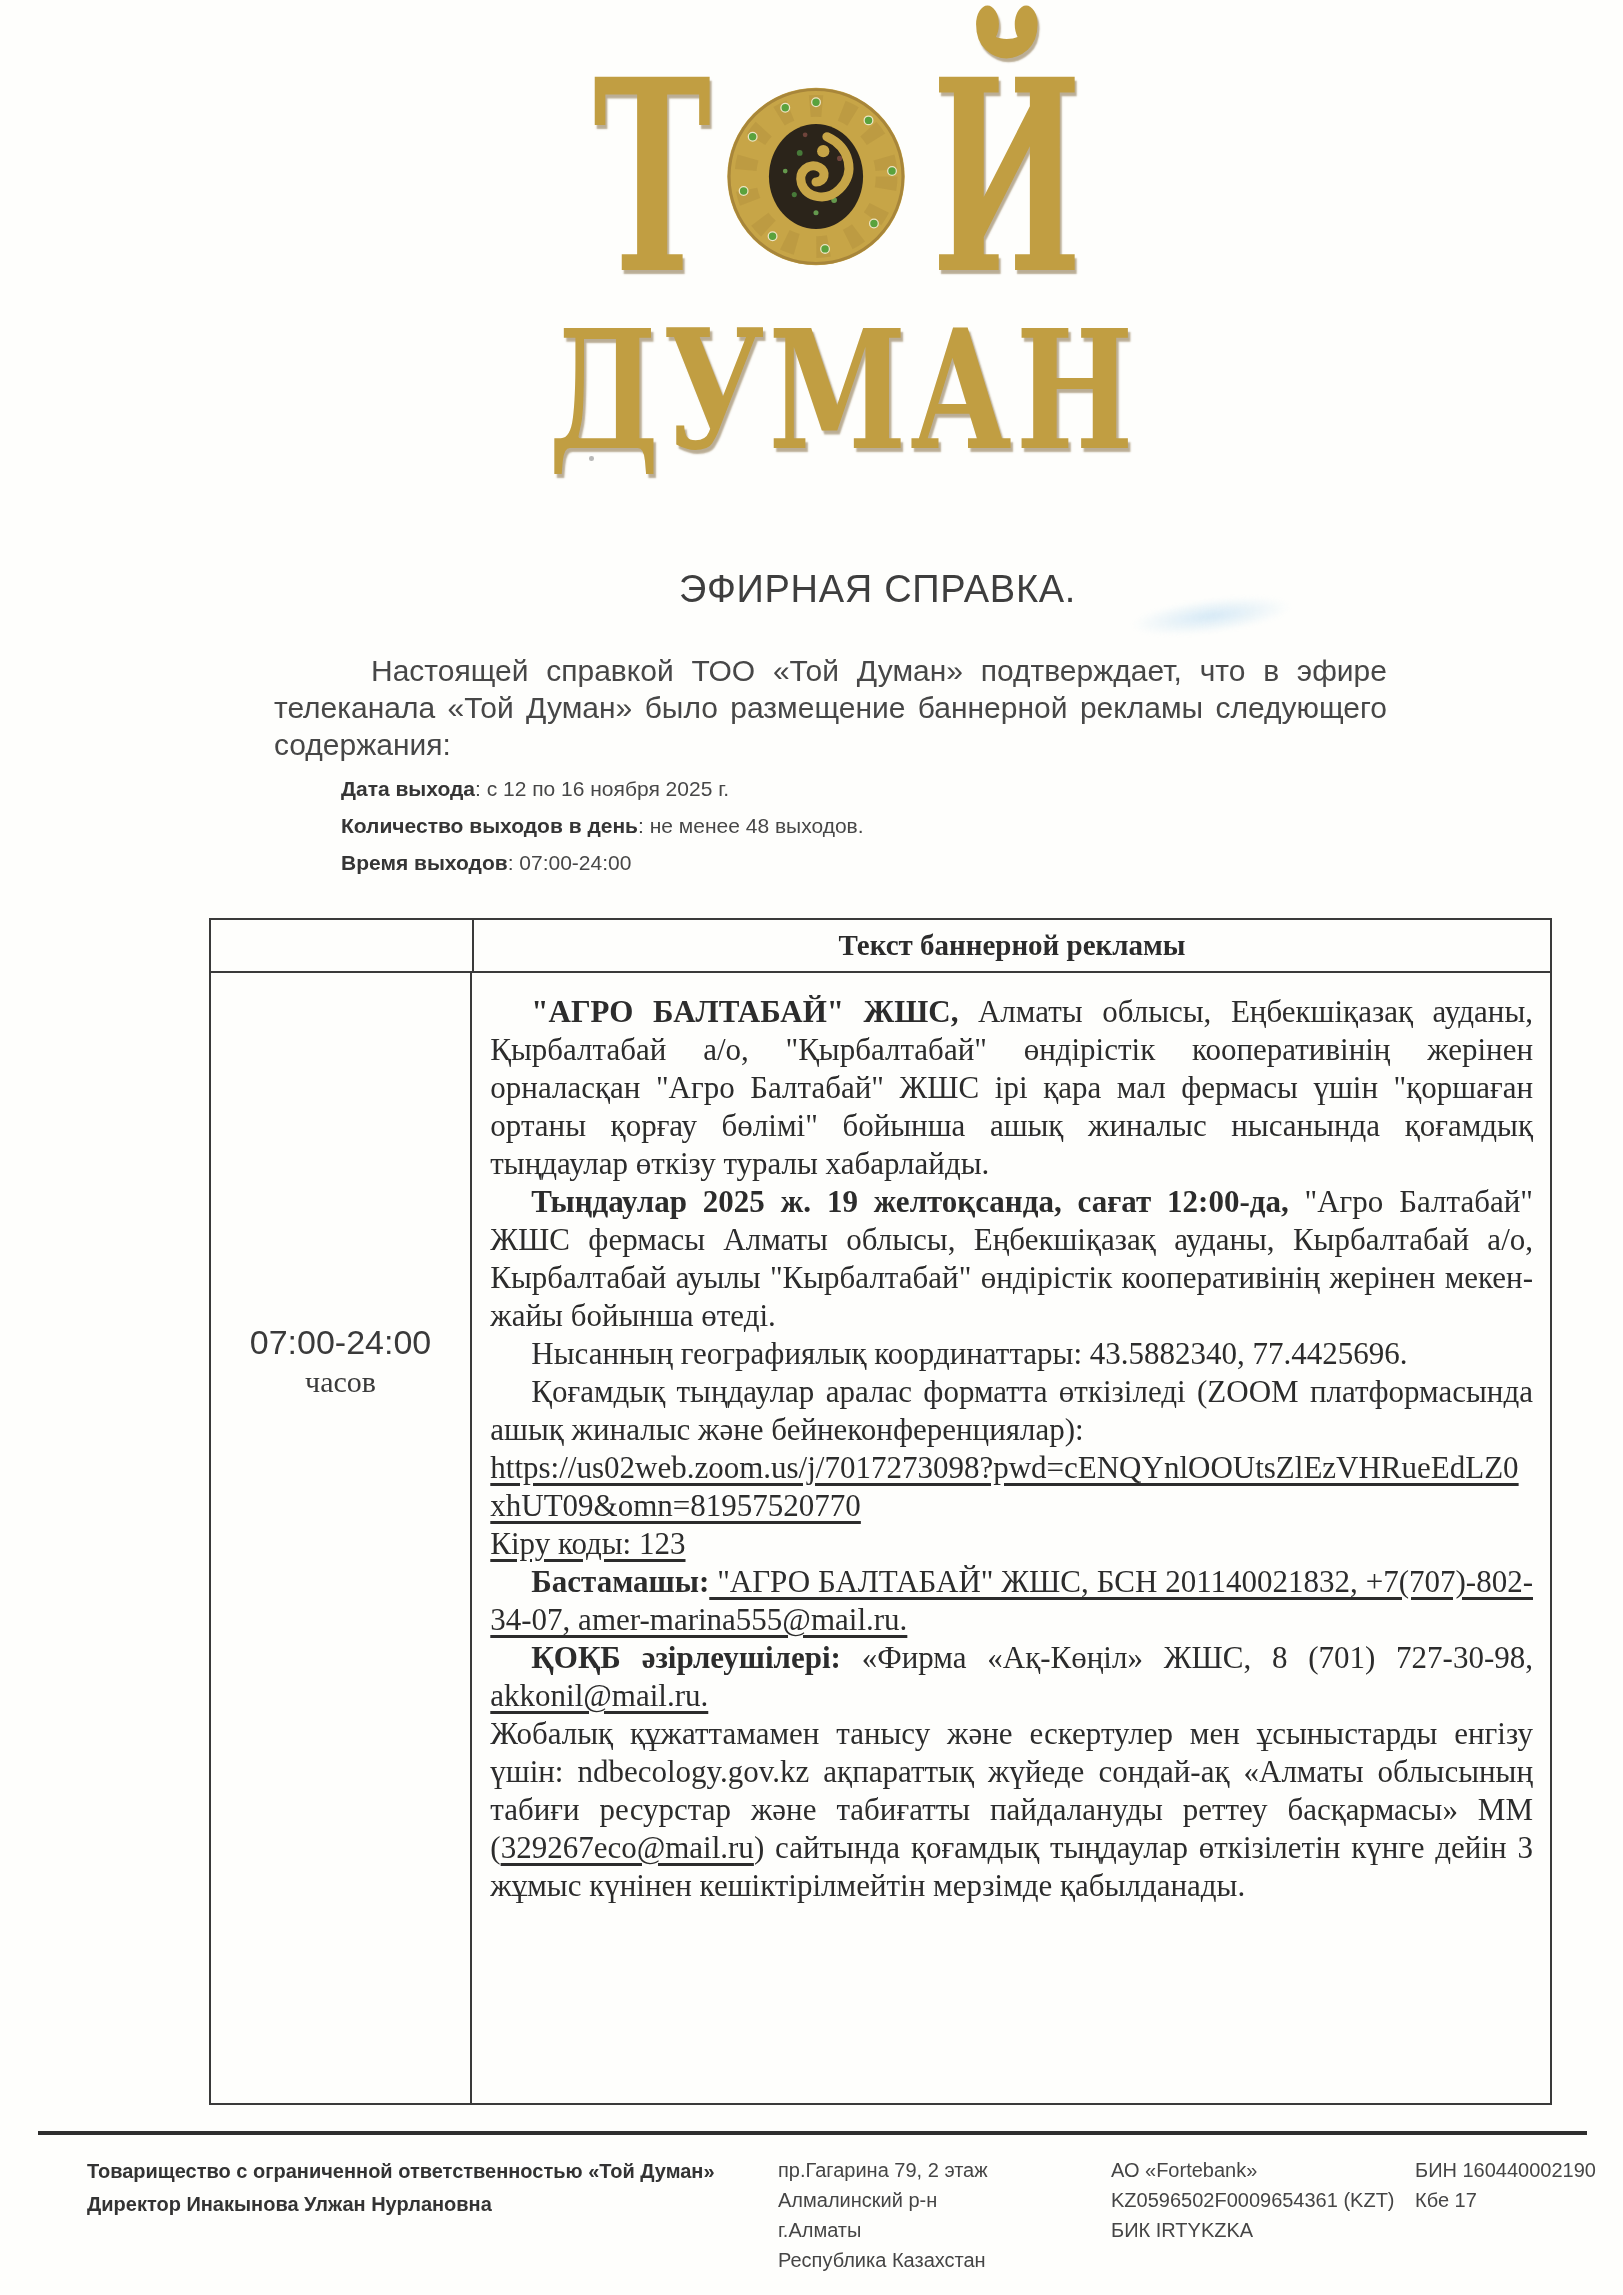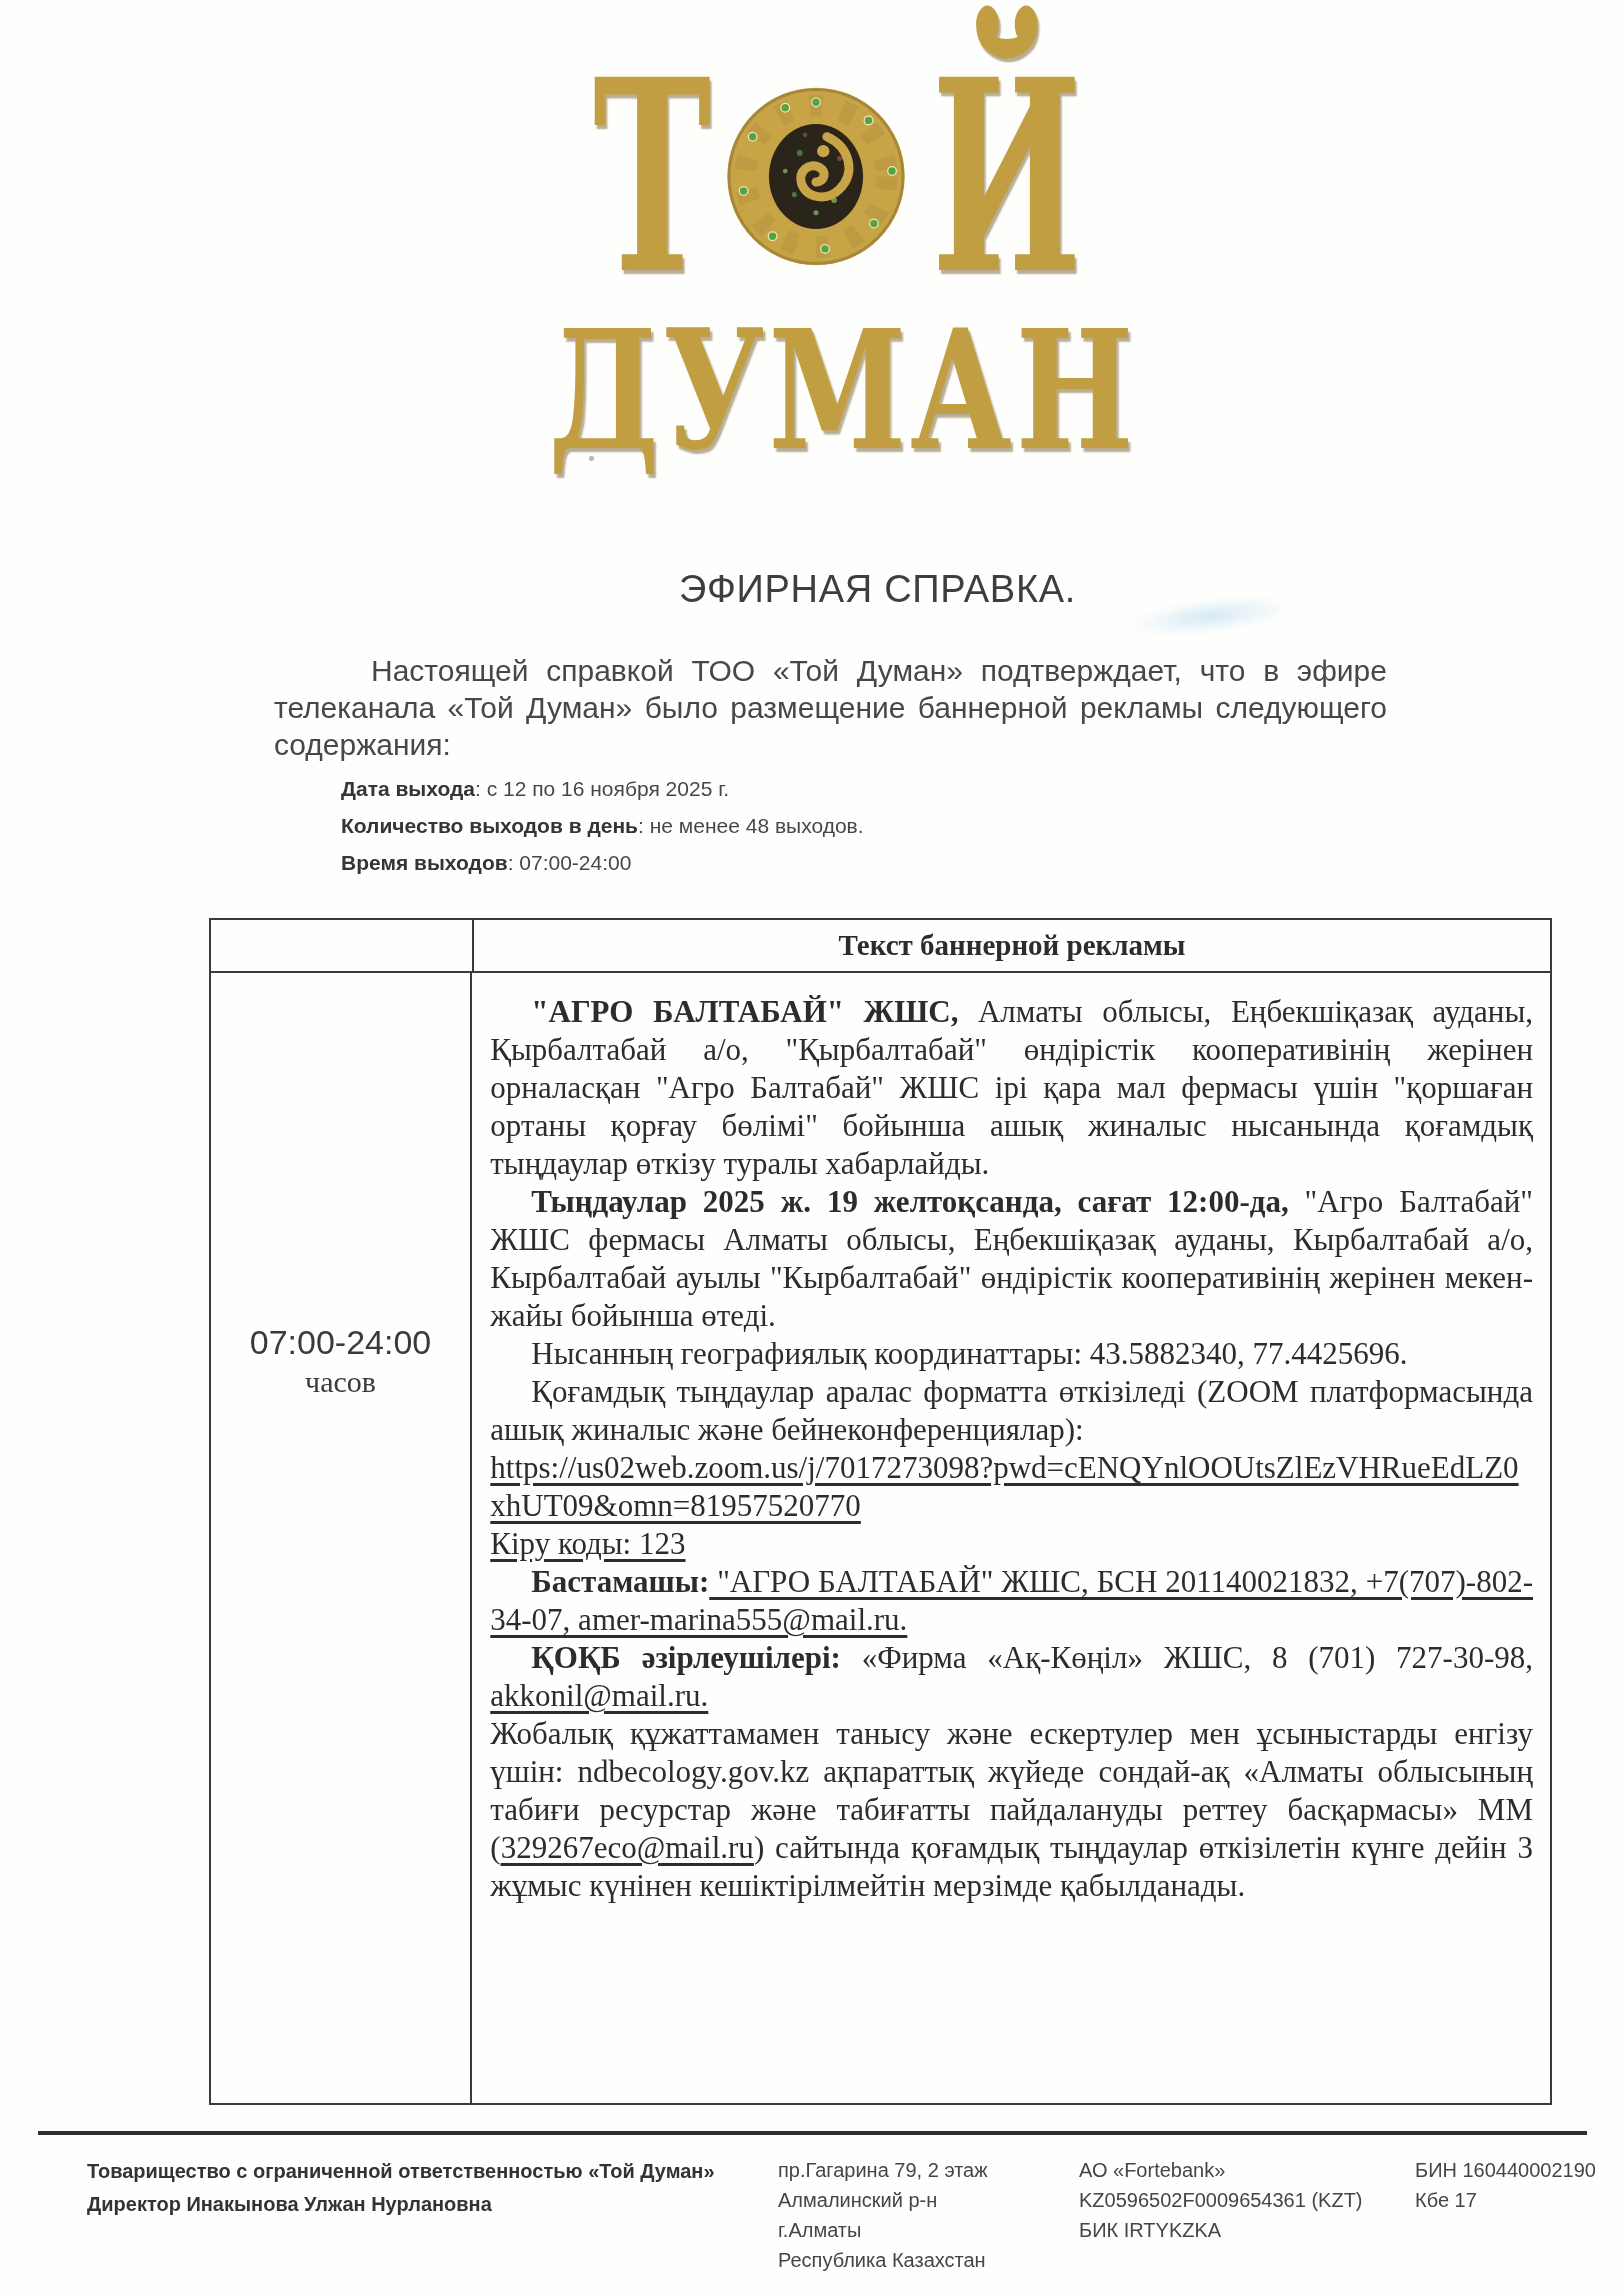--- a/index.html
+++ b/index.html
@@ -45,21 +45,21 @@
   .ann{text-align:center;font-weight:bold;font-size:31px;margin:18.3px 0 37px 0;text-indent:0;}
   .p{margin:0;}
   .ind{text-indent:41px;}
   .u{text-decoration:underline;text-underline-offset:4.6px;}
   .link{word-break:break-all;}
 
   
   .footer-rule{position:absolute;left:38px;top:2131px;width:1549px;height:3.9px;background:#2e2e2e;}
   .fcol{position:absolute;top:2155px;font-size:20px;line-height:30px;color:#454545;}
   .f1{left:87px;font-weight:bold;font-size:20px;line-height:33px;color:#333;}
-  .f2{left:778px;} .f3{left:1079px;} .f4{left:1415px;}
+  .f2{left:778px;} .f3{left:1111px;} .f4{left:1415px;}
 
   
   .smudge{position:absolute;left:1129px;top:599px;width:164px;height:34px;border-radius:50%;
           background:radial-gradient(ellipse,rgba(120,185,230,.30),rgba(120,185,230,0) 70%);
           filter:blur(2px);transform:rotate(-7deg);}
   .dot{position:absolute;left:589px;top:456px;width:4.6px;height:4.6px;border-radius:50%;background:#8a8a8a;opacity:.6;}
 </style>
 </head>
 <body>
 

